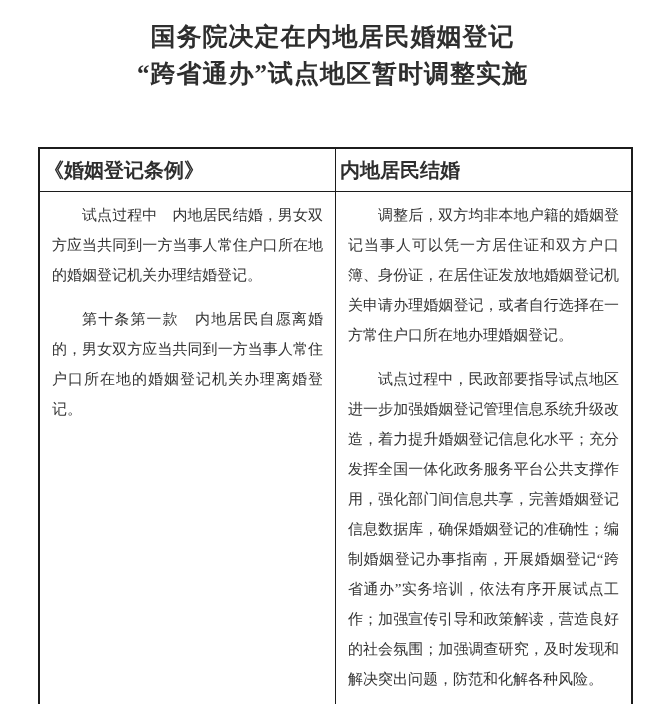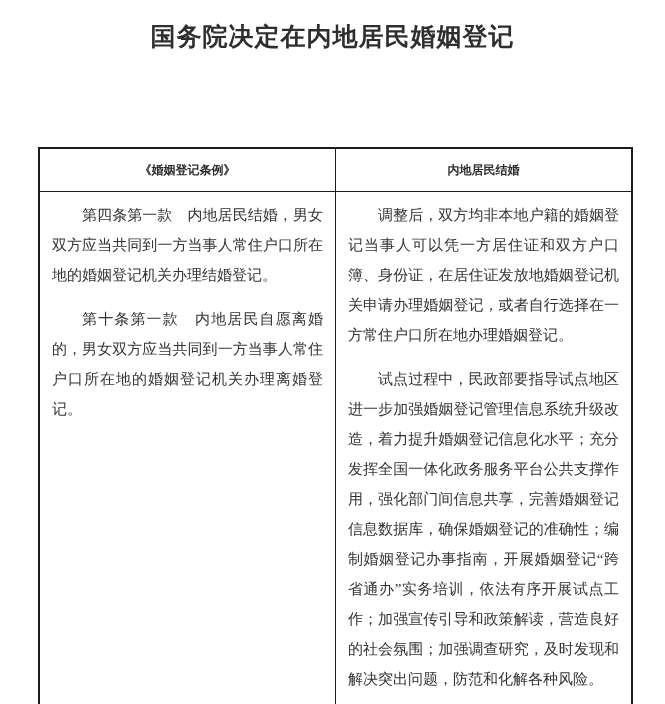--- a/index.html
+++ b/index.html
@@ -33,23 +33,23 @@
     table-layout: fixed;
     background: #ffffff;
     border: 2px solid #1c1c1c;
   }
   table.reg-table th,
   table.reg-table td {
     border: 1px solid #1c1c1c;
   }
   table.reg-table th {
     height: 42px;
-    font-size: 12px;
+    font-size: 20px;
     font-weight: bold;
-    text-align: center;
+    text-align: left;
     vertical-align: middle;
     color: #2e2e2e;
     padding: 0 4px;
   }
   table.reg-table td {
     vertical-align: top;
     padding: 8px 12px 10px 12px;
   }
   table.reg-table td p {
     margin: 0 0 14px 0;
@@ -63,33 +63,34 @@
     margin-bottom: 0;
   }
 </style>
 </head>
 <body>
 
 <div class="page">
 
   <div class="doc-title">
     <div class="title-line">国务院决定在内地居民婚姻登记</div>
+    <div class="title-line">“跨省通办”试点地区暂时调整实施</div>
   </div>
 
   <table class="reg-table">
     <thead>
       <tr>
         <th>《婚姻登记条例》</th>
         <th>内地居民结婚</th>
       </tr>
     </thead>
     <tbody>
       <tr>
         <td>
-          <p>第四条第一款　内地居民结婚，男女双方应当共同到一方当事人常住户口所在地的婚姻登记机关办理结婚登记。</p>
+          <p>试点过程中　内地居民结婚，男女双方应当共同到一方当事人常住户口所在地的婚姻登记机关办理结婚登记。</p>
           <p>第十条第一款　内地居民自愿离婚的，男女双方应当共同到一方当事人常住户口所在地的婚姻登记机关办理离婚登记。</p>
         </td>
         <td>
           <p>调整后，双方均非本地户籍的婚姻登记当事人可以凭一方居住证和双方户口簿、身份证，在居住证发放地婚姻登记机关申请办理婚姻登记，或者自行选择在一方常住户口所在地办理婚姻登记。</p>
           <p>试点过程中，民政部要指导试点地区进一步加强婚姻登记管理信息系统升级改造，着力提升婚姻登记信息化水平；充分发挥全国一体化政务服务平台公共支撑作用，强化部门间信息共享，完善婚姻登记信息数据库，确保婚姻登记的准确性；编制婚姻登记办事指南，开展婚姻登记“跨省通办”实务培训，依法有序开展试点工作；加强宣传引导和政策解读，营造良好的社会氛围；加强调查研究，及时发现和解决突出问题，防范和化解各种风险。</p>
         </td>
       </tr>
     </tbody>
   </table>
 

